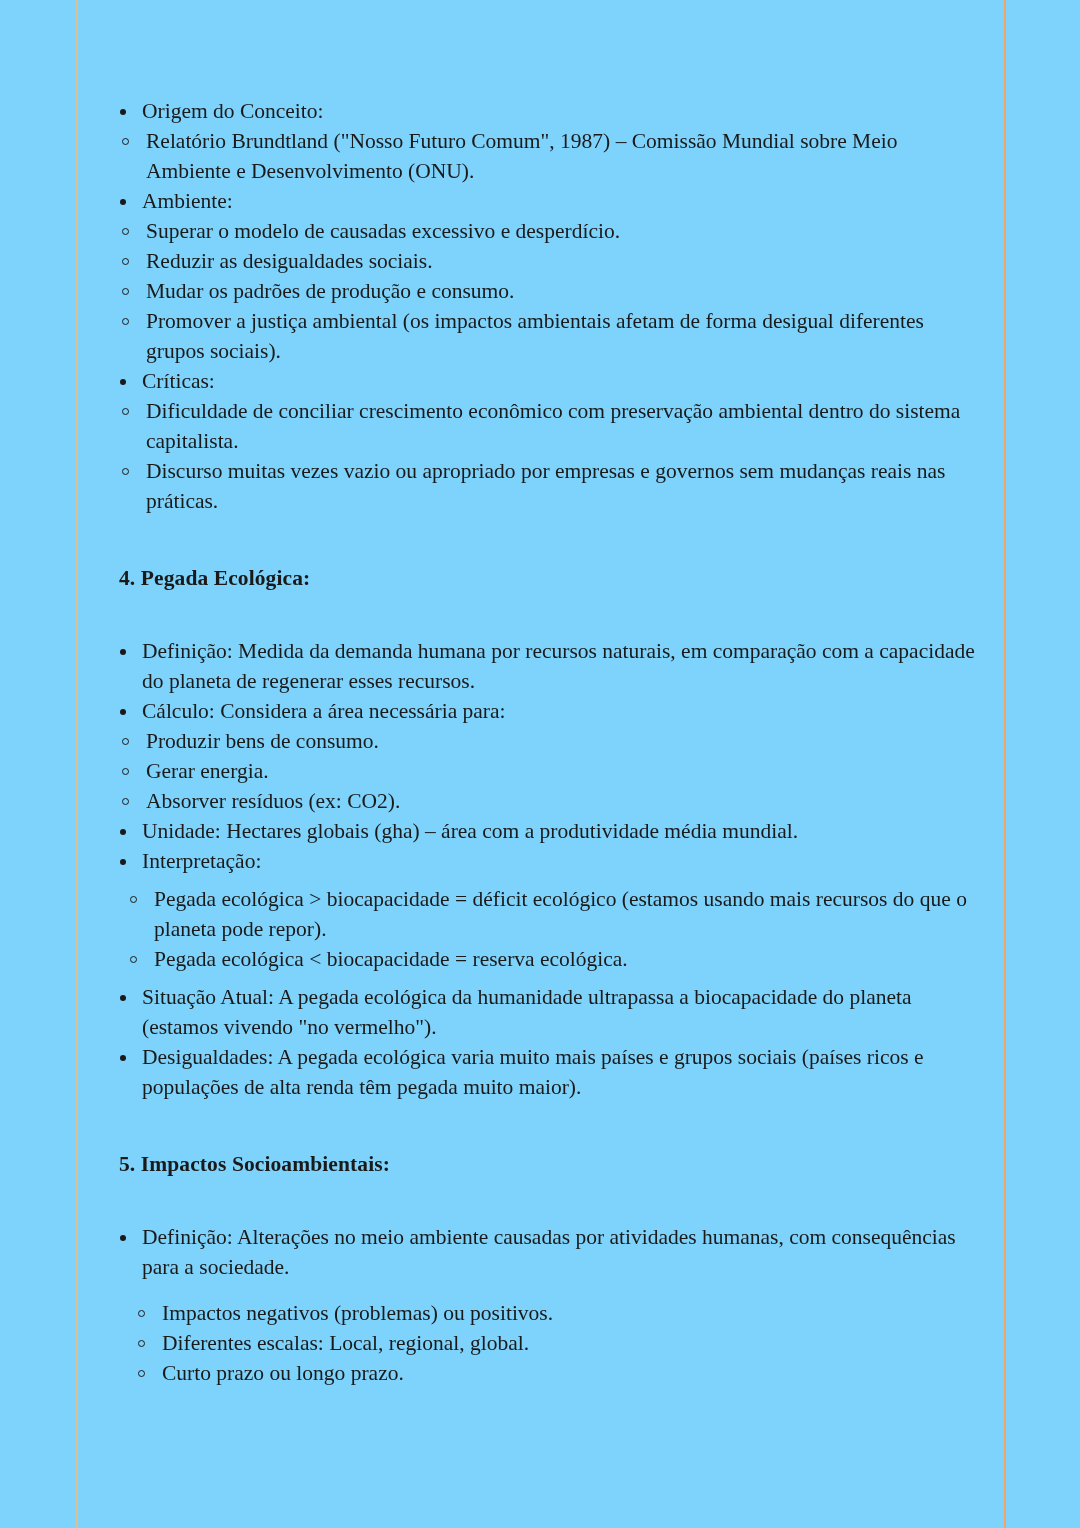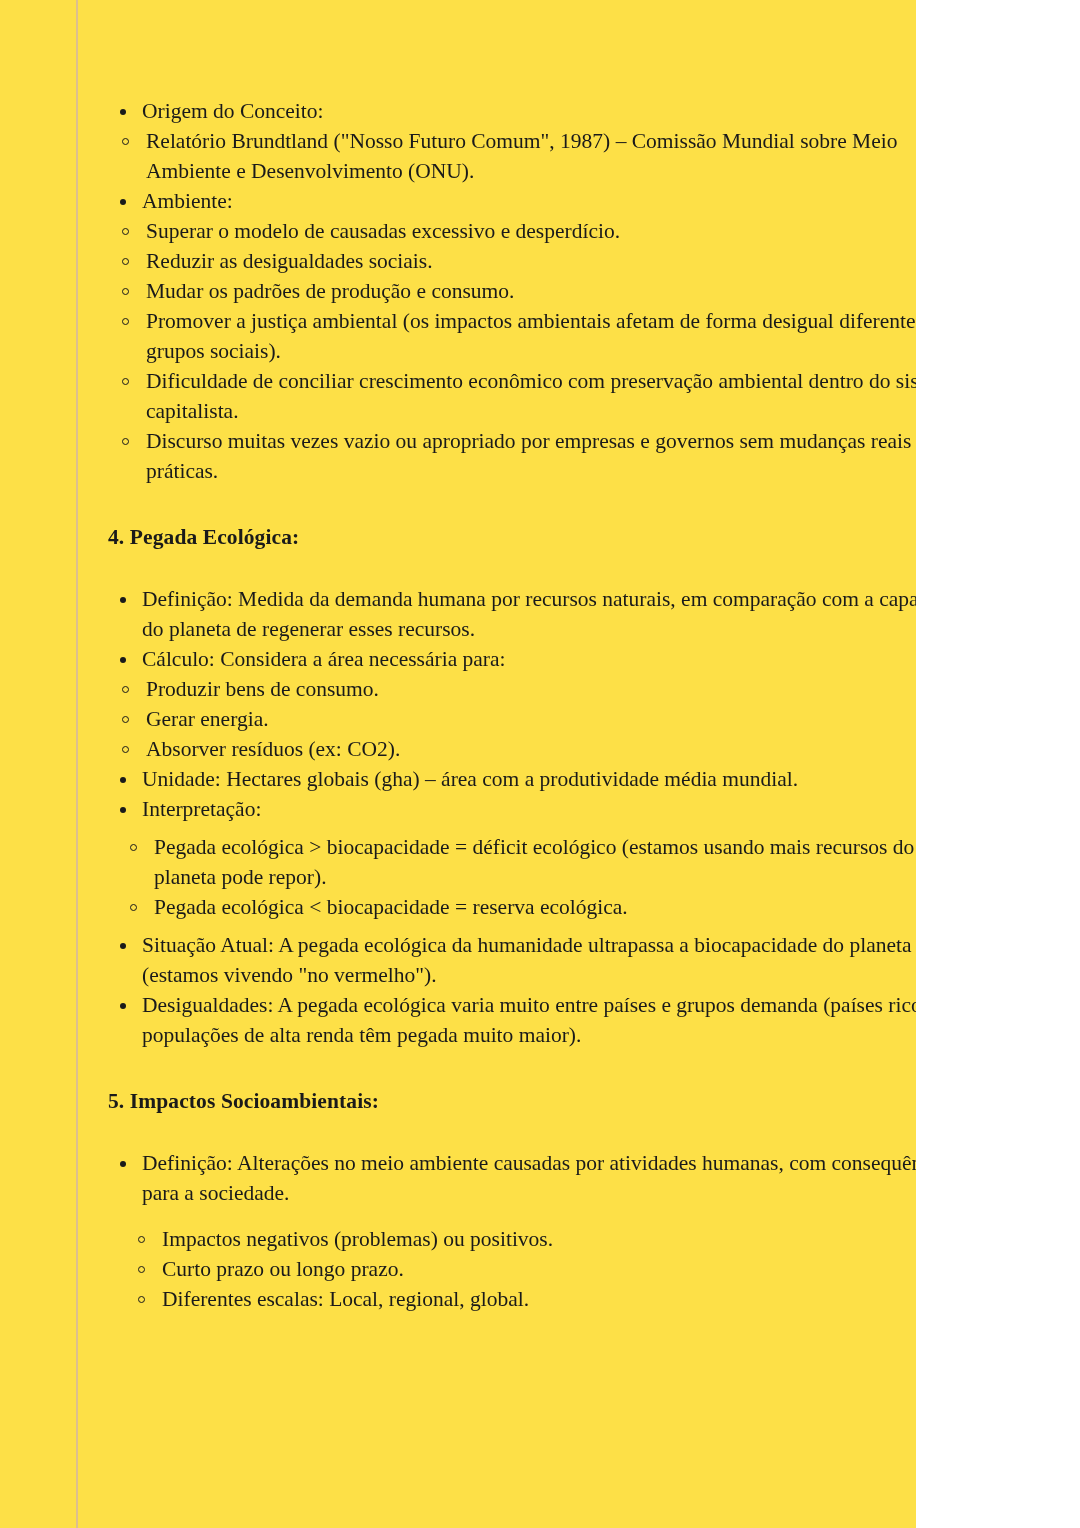--- a/index.html
+++ b/index.html
@@ -4,23 +4,23 @@
 <title>Notas de Estudo — Sustentabilidade</title>
 <style>
   html, body {
     margin: 0;
     padding: 0;
     background: #ffffff;
   }
 
   #page {
     position: relative;
-    width: 916px;
+    width: 1080px;
     height: 1528px;
-    background: #fde047;
+    background: #7dd3fc;
     overflow: hidden;
     font-family: "Liberation Serif", "DejaVu Serif", serif;
     color: #1a1a1a;
   }
 
   
   .margin-rule {
     position: absolute;
     top: 0;
     bottom: 0;
@@ -106,21 +106,21 @@
     border: 1.4px solid #1a1a1a;
     background: transparent;
     box-sizing: content-box;
   }
 
   
   h2.section-heading {
     font-size: 21.5px;
     line-height: 30px;
     font-weight: bold;
-    margin: 0;
+    margin: 11px;
     padding: 0;
     letter-spacing: 0.1px;
   }
 
   
   .gap-before-heading { height: 36px; }
   .gap-after-heading  { height: 32px; }
 </style>
 </head>
 <body>
@@ -146,20 +146,24 @@
           <span class="txt">Ambiente:</span>
         </li>
         <li style="list-style: none; padding: 0px; margin: 0px;">
           <ul class="lvl2">
             <li class="item2"><span class="bullet2"></span><span class="txt">Superar o modelo de causadas excessivo e desperdício.</span></li>
             <li class="item2"><span class="bullet2"></span><span class="txt">Reduzir as desigualdades sociais.</span></li>
             <li class="item2"><span class="bullet2"></span><span class="txt">Mudar os padrões de produção e consumo.</span></li>
             <li class="item2"><span class="bullet2"></span><span class="txt">Promover a justiça ambiental (os impactos ambientais afetam de forma desigual diferentes grupos sociais).</span></li>
           </ul>
         </li>
+        <li class="item1">
+          <span class="bullet1"></span>
+          <span class="txt">Críticas:</span>
+        </li>
         <li style="list-style: none; padding: 0px; margin: 0px;">
           <ul class="lvl2">
             <li class="item2"><span class="bullet2"></span><span class="txt">Dificuldade de conciliar crescimento econômico com preservação ambiental dentro do sistema capitalista.</span></li>
             <li class="item2"><span class="bullet2"></span><span class="txt">Discurso muitas vezes vazio ou apropriado por empresas e governos sem mudanças reais nas práticas.</span></li>
           </ul>
         </li>
       </ul>
       <div class="gap-before-heading"></div>
       <h2 class="section-heading">4. Pegada Ecológica:</h2>
       <div class="gap-after-heading"></div>
@@ -192,34 +196,34 @@
             <li class="item2"><span class="bullet2"></span><span class="txt">Pegada ecológica &gt; biocapacidade = déficit ecológico (estamos usando mais recursos do que o planeta pode repor).</span></li>
             <li class="item2"><span class="bullet2"></span><span class="txt">Pegada ecológica &lt; biocapacidade = reserva ecológica.</span></li>
           </ul>
         </li>
         <li class="item1">
           <span class="bullet1"></span>
           <span class="txt">Situação Atual: A pegada ecológica da humanidade ultrapassa a biocapacidade do planeta (estamos vivendo "no vermelho").</span>
         </li>
         <li class="item1">
           <span class="bullet1"></span>
-          <span class="txt">Desigualdades: A pegada ecológica varia muito entre países e grupos demanda (países ricos e populações de alta renda têm pegada muito maior).</span>
+          <span class="txt">Desigualdades: A pegada ecológica varia muito mais países e grupos sociais (países ricos e populações de alta renda têm pegada muito maior).</span>
         </li>
       </ul>
       <div class="gap-before-heading"></div>
       <h2 class="section-heading">5. Impactos Socioambientais:</h2>
       <div class="gap-after-heading"></div>
       <ul class="lvl1">
         <li class="item1">
           <span class="bullet1"></span>
           <span class="txt">Definição: Alterações no meio ambiente causadas por atividades humanas, com consequências para a sociedade.</span>
         </li>
         <li style="list-style: none; padding: 0px; margin: 16px;">
           <ul class="lvl2">
             <li class="item2"><span class="bullet2"></span><span class="txt">Impactos negativos (problemas) ou positivos.</span></li>
+            <li class="item2"><span class="bullet2"></span><span class="txt">Diferentes escalas: Local, regional, global.</span></li>
             <li class="item2"><span class="bullet2"></span><span class="txt">Curto prazo ou longo prazo.</span></li>
-            <li class="item2"><span class="bullet2"></span><span class="txt">Diferentes escalas: Local, regional, global.</span></li>
           </ul>
         </li>
       </ul>
     </div>
 
 </div>
 
 </body></html>

